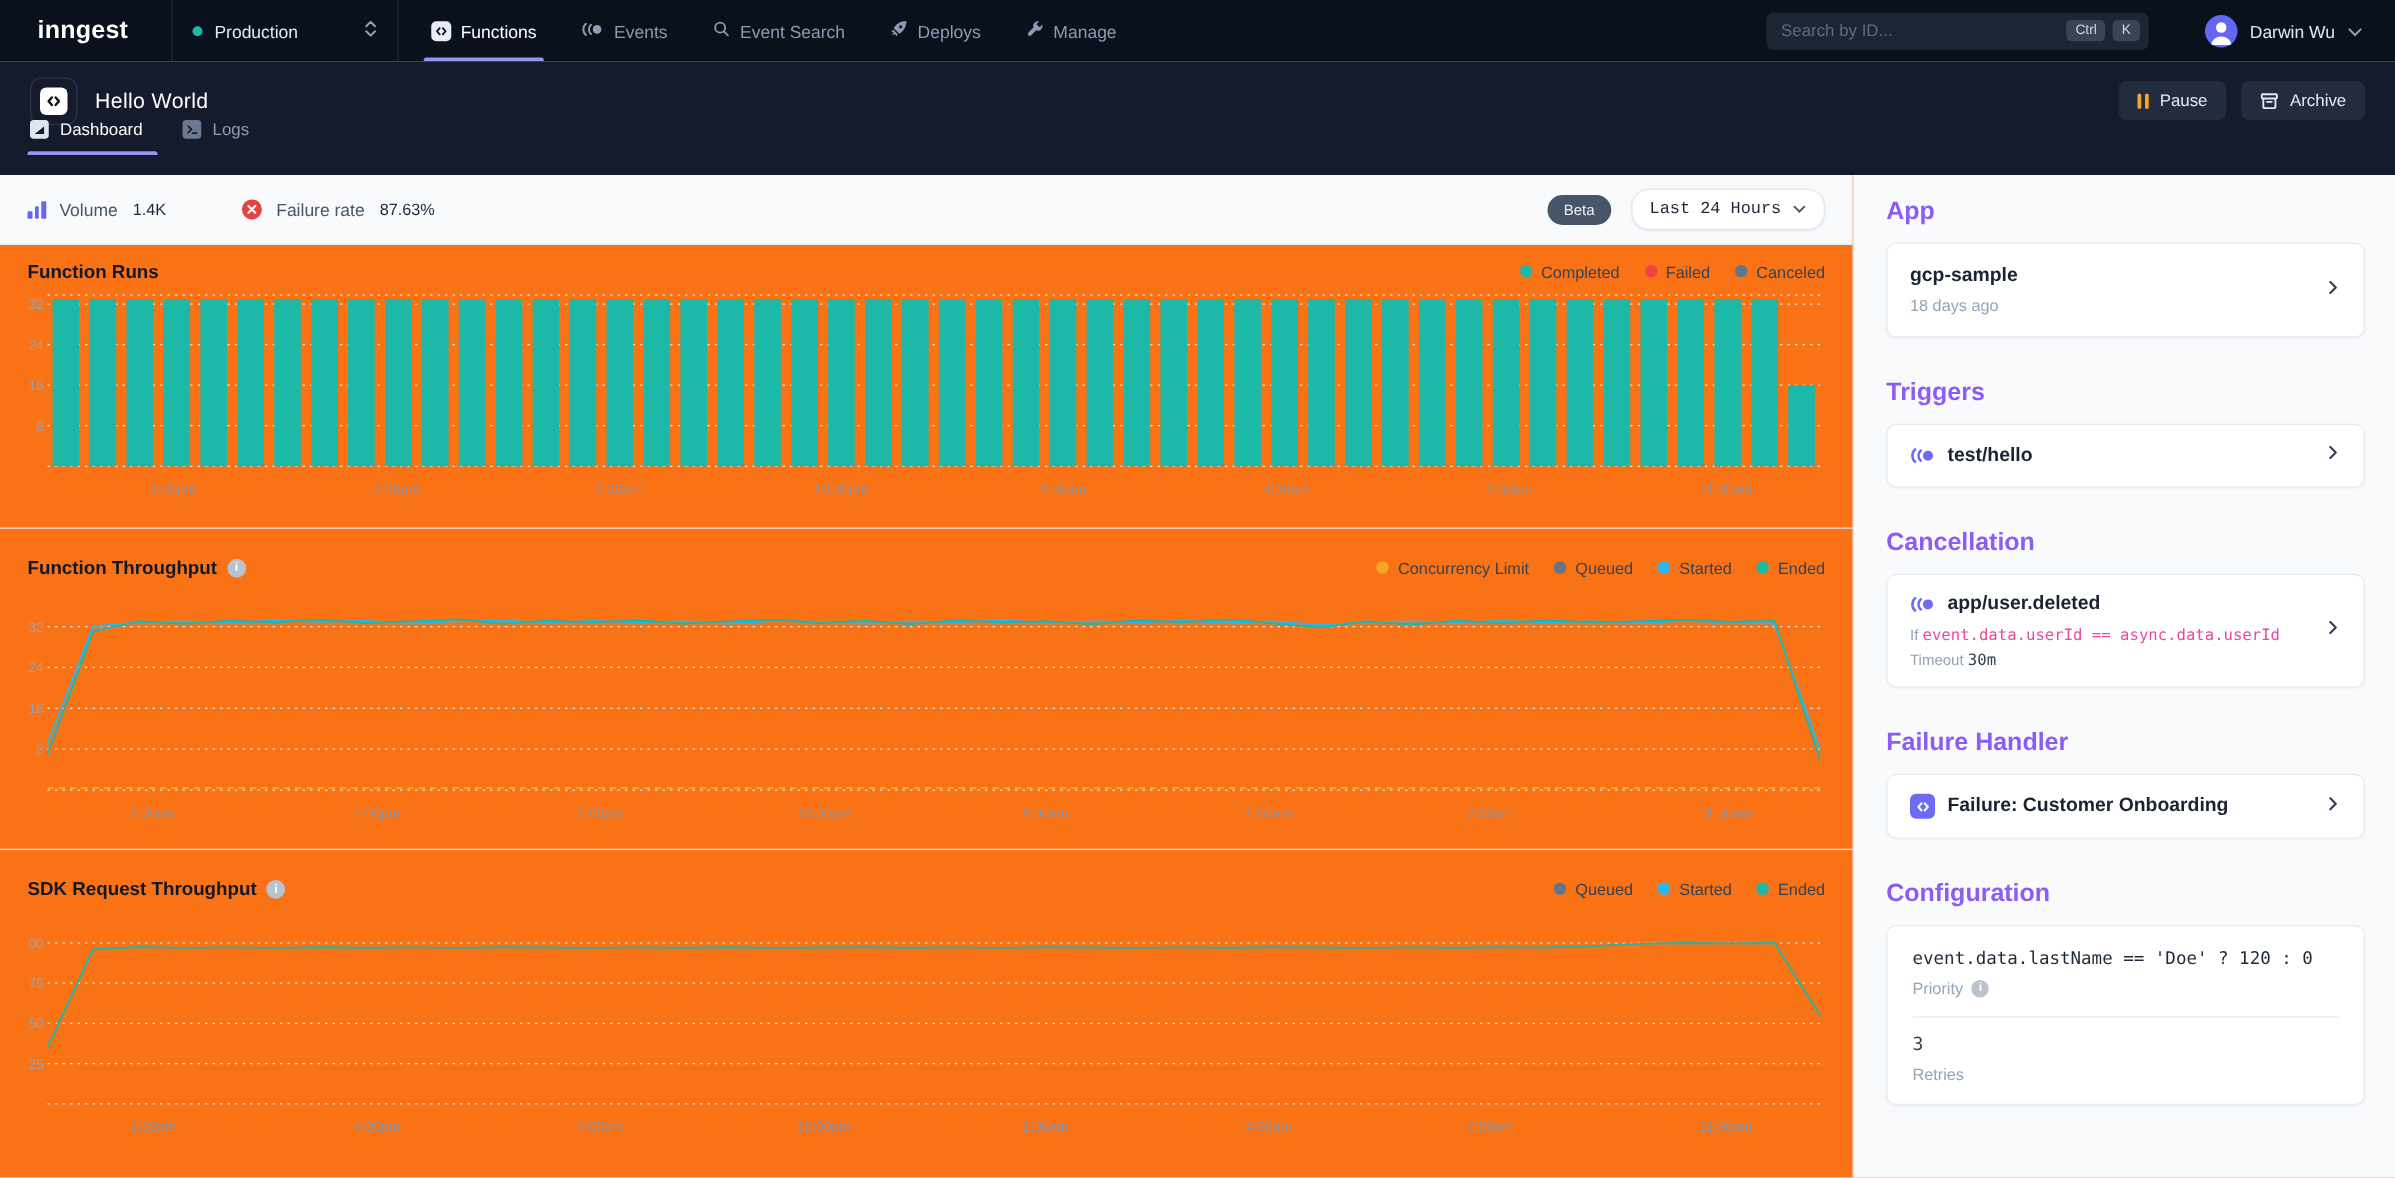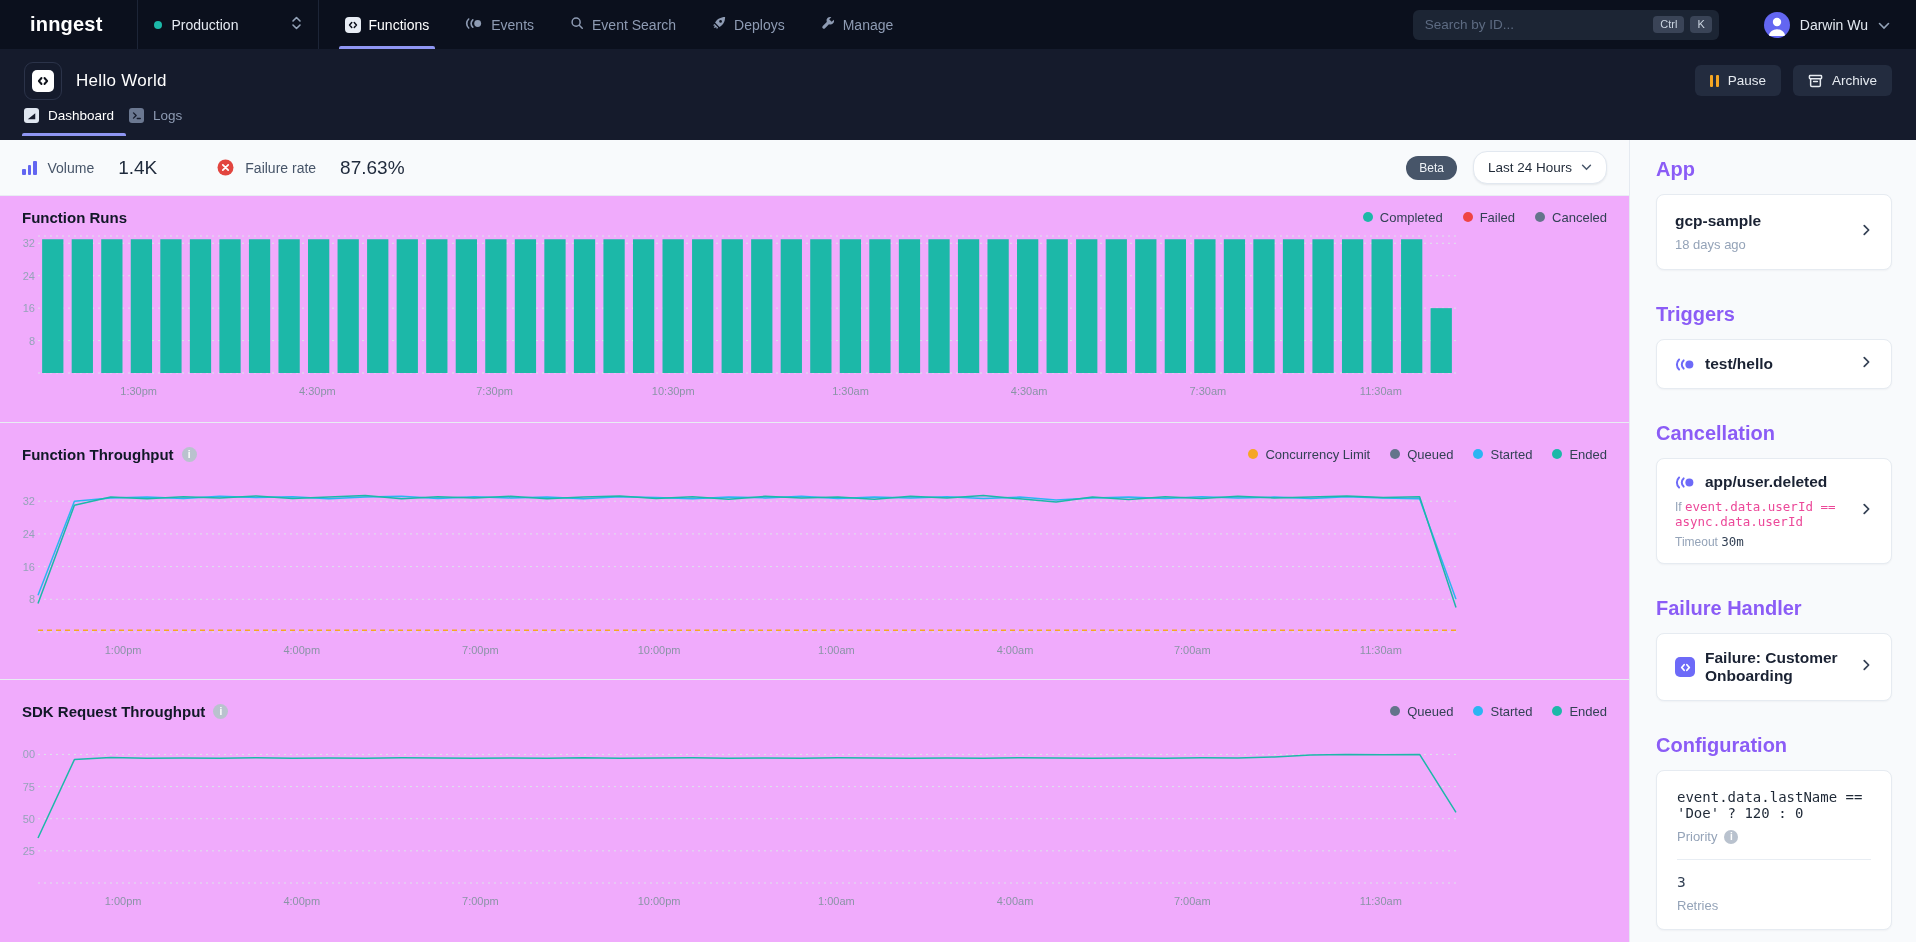--- a/index.html
+++ b/index.html
@@ -29,40 +29,40 @@
   
   .fnheader { height:91px; background:#151b2c; position:relative; padding:0 24px; }
   .fh-top { display:flex; align-items:center; gap:14px; padding-top:13px; }
   .fn-badge { width:38px; height:38px; border:1px solid #2b3349; border-radius:9px; display:flex; align-items:center; justify-content:center; }
   .fn-badge-core { width:22px; height:22px; background:#fff; border-radius:5px; display:flex; align-items:center; justify-content:center; color:#10131c; }
   .fh-title { font-size:17px; font-weight:500; color:#fff; letter-spacing:.3px; }
   .fh-actions { position:absolute; right:24px; top:16px; display:flex; gap:12px; }
   .hbtn { display:flex; align-items:center; gap:9px; background:#232c3f; color:#e5eaf0; border:none; border-radius:6px; padding:8px 15px; font-size:13.5px; font-family:"Liberation Sans",sans-serif; cursor:pointer; }
   .pause-glyph { display:inline-flex; gap:3px; }
   .pause-glyph i { width:3px; height:12px; background:#f5a623; border-radius:1px; }
-  .fh-tabs { position:absolute; left:24px; bottom:4px; display:flex; gap:15px; }
+  .fh-tabs { position:absolute; left:24px; bottom:16px; display:flex; gap:32px; }
   .htab { display:flex; align-items:center; gap:9px; font-size:13.5px; color:#8e9bb3; padding-bottom:13px; position:relative; cursor:pointer; }
   .htab.active { color:#fff; }
   .htab.active::after { content:""; position:absolute; left:-2px; right:-12px; bottom:0; height:3px; background:#8f96f3; border-radius:2px 2px 0 0; }
   .mini-sq { width:15px; height:15px; border-radius:3px; background:#dfe6f0; display:inline-flex; align-items:center; justify-content:center; color:#151b2c; }
   .htab:not(.active) .mini-sq { background:#6b7891; }
 
   
   .page { display:flex; height:802px; background:#f8fafc; }
-  .main { width:1630px; background:#f0abfc; border-right:1px solid #e5eaf1; }
+  .main { width:1483px; background:#f97316; border-right:1px solid #e5eaf1; }
 
   .stats-row { height:56px; background:#f8fafc; border-bottom:1px solid #e8edf3; display:flex; align-items:center; padding:0 22px; gap:60px; }
   .stat { display:flex; align-items:center; gap:11px; }
   .stat-label { font-size:14px; color:#475569; }
-  .stat-value { font-size:19px; color:#1e293b; font-weight:500; margin-left:13px; }
+  .stat-value { font-size:13px; color:#1e293b; font-weight:500; margin-left:1px; }
   .vol-icon { display:inline-flex; align-items:flex-end; gap:2px; }
   .vol-icon i { width:3.5px; background:#6366f1; border-radius:1px; }
   .stats-right { margin-left:auto; display:flex; align-items:center; gap:16px; }
   .beta { background:#475569; color:#eef2f7; font-size:12px; border-radius:999px; padding:5px 13px;margin-left:48px; }
-  .range-btn { background:#fff; border:1px solid #e2e8f0; box-shadow:0 1px 2px rgba(16,24,40,.08); border-radius:14px; padding:8px 14px; font-size:13.5px; font-weight:500; color:#1f2937; display:flex; align-items:center; gap:9px; font-family:Liberation Sans, sans-serif; cursor:pointer; }
+  .range-btn { background:#fff; border:1px solid #e2e8f0; box-shadow:0 1px 2px rgba(16,24,40,.08); border-radius:14px; padding:8px 14px; font-size:13.5px; font-weight:500; color:#1f2937; display:flex; align-items:center; gap:9px; font-family:Liberation Mono, monospace; cursor:pointer; }
 
   .chart-section { border-bottom:1px solid #e8edf3; padding:6px 22px 0; }
   .chart-section.s2 { padding-top:16px; }
   .chart-head { display:flex; align-items:center; height:30px; }
   .chart-title { font-size:15px; font-weight:600; color:#111827; }
   .legend { margin-left:auto; display:flex; align-items:center; gap:20px; font-size:13px; color:#334155; }
   .legend .li { display:flex; align-items:center; gap:7px; }
   .legend .dot { width:10px; height:10px; border-radius:50%; }
   .info-i { width:15px; height:15px; border-radius:50%; background:#b9c2ce; color:#fff; font-size:10px; font-weight:bold; display:inline-flex; align-items:center; justify-content:center; margin-left:8px; font-style:normal; }
   .chart-body { line-height:0; }

